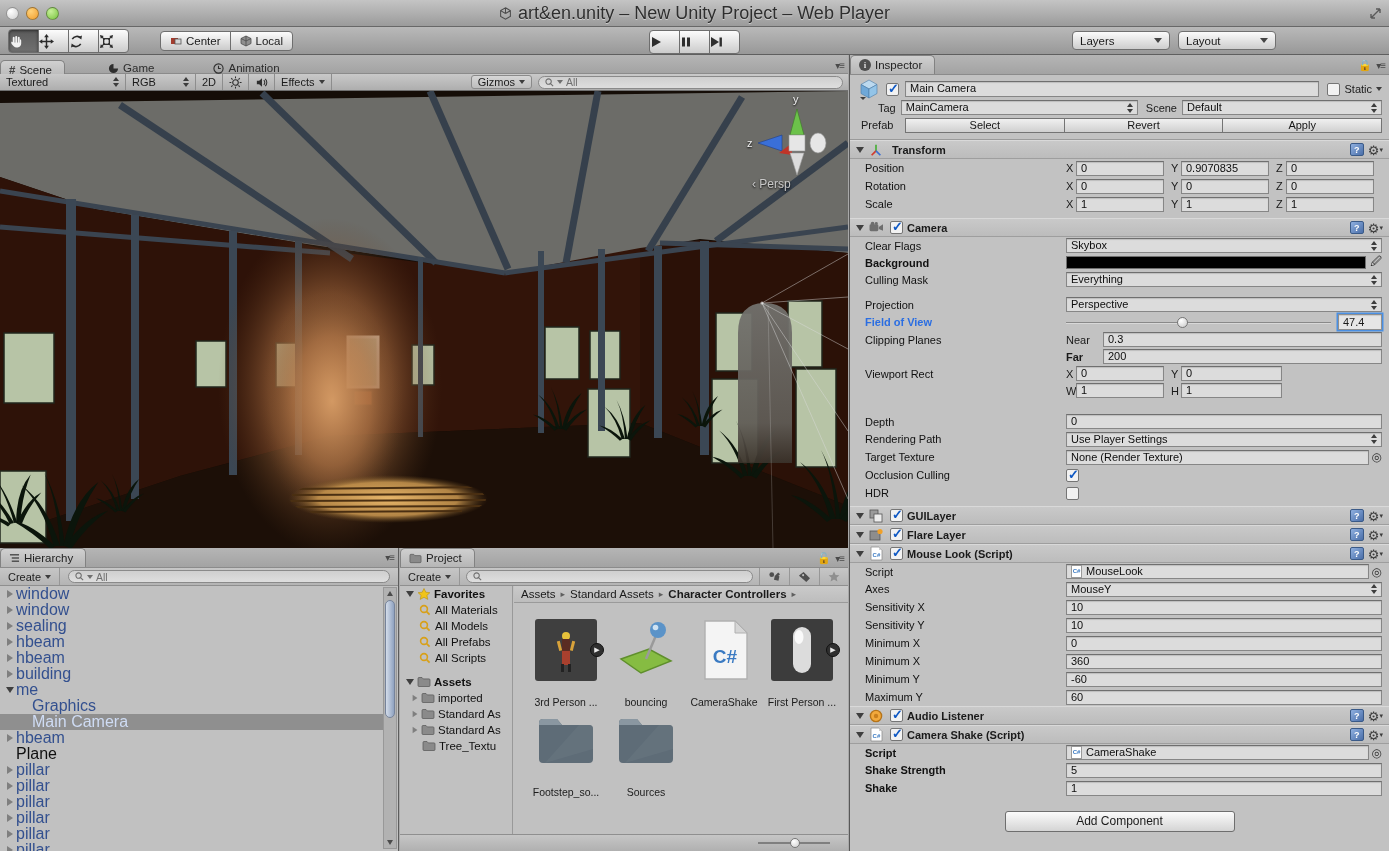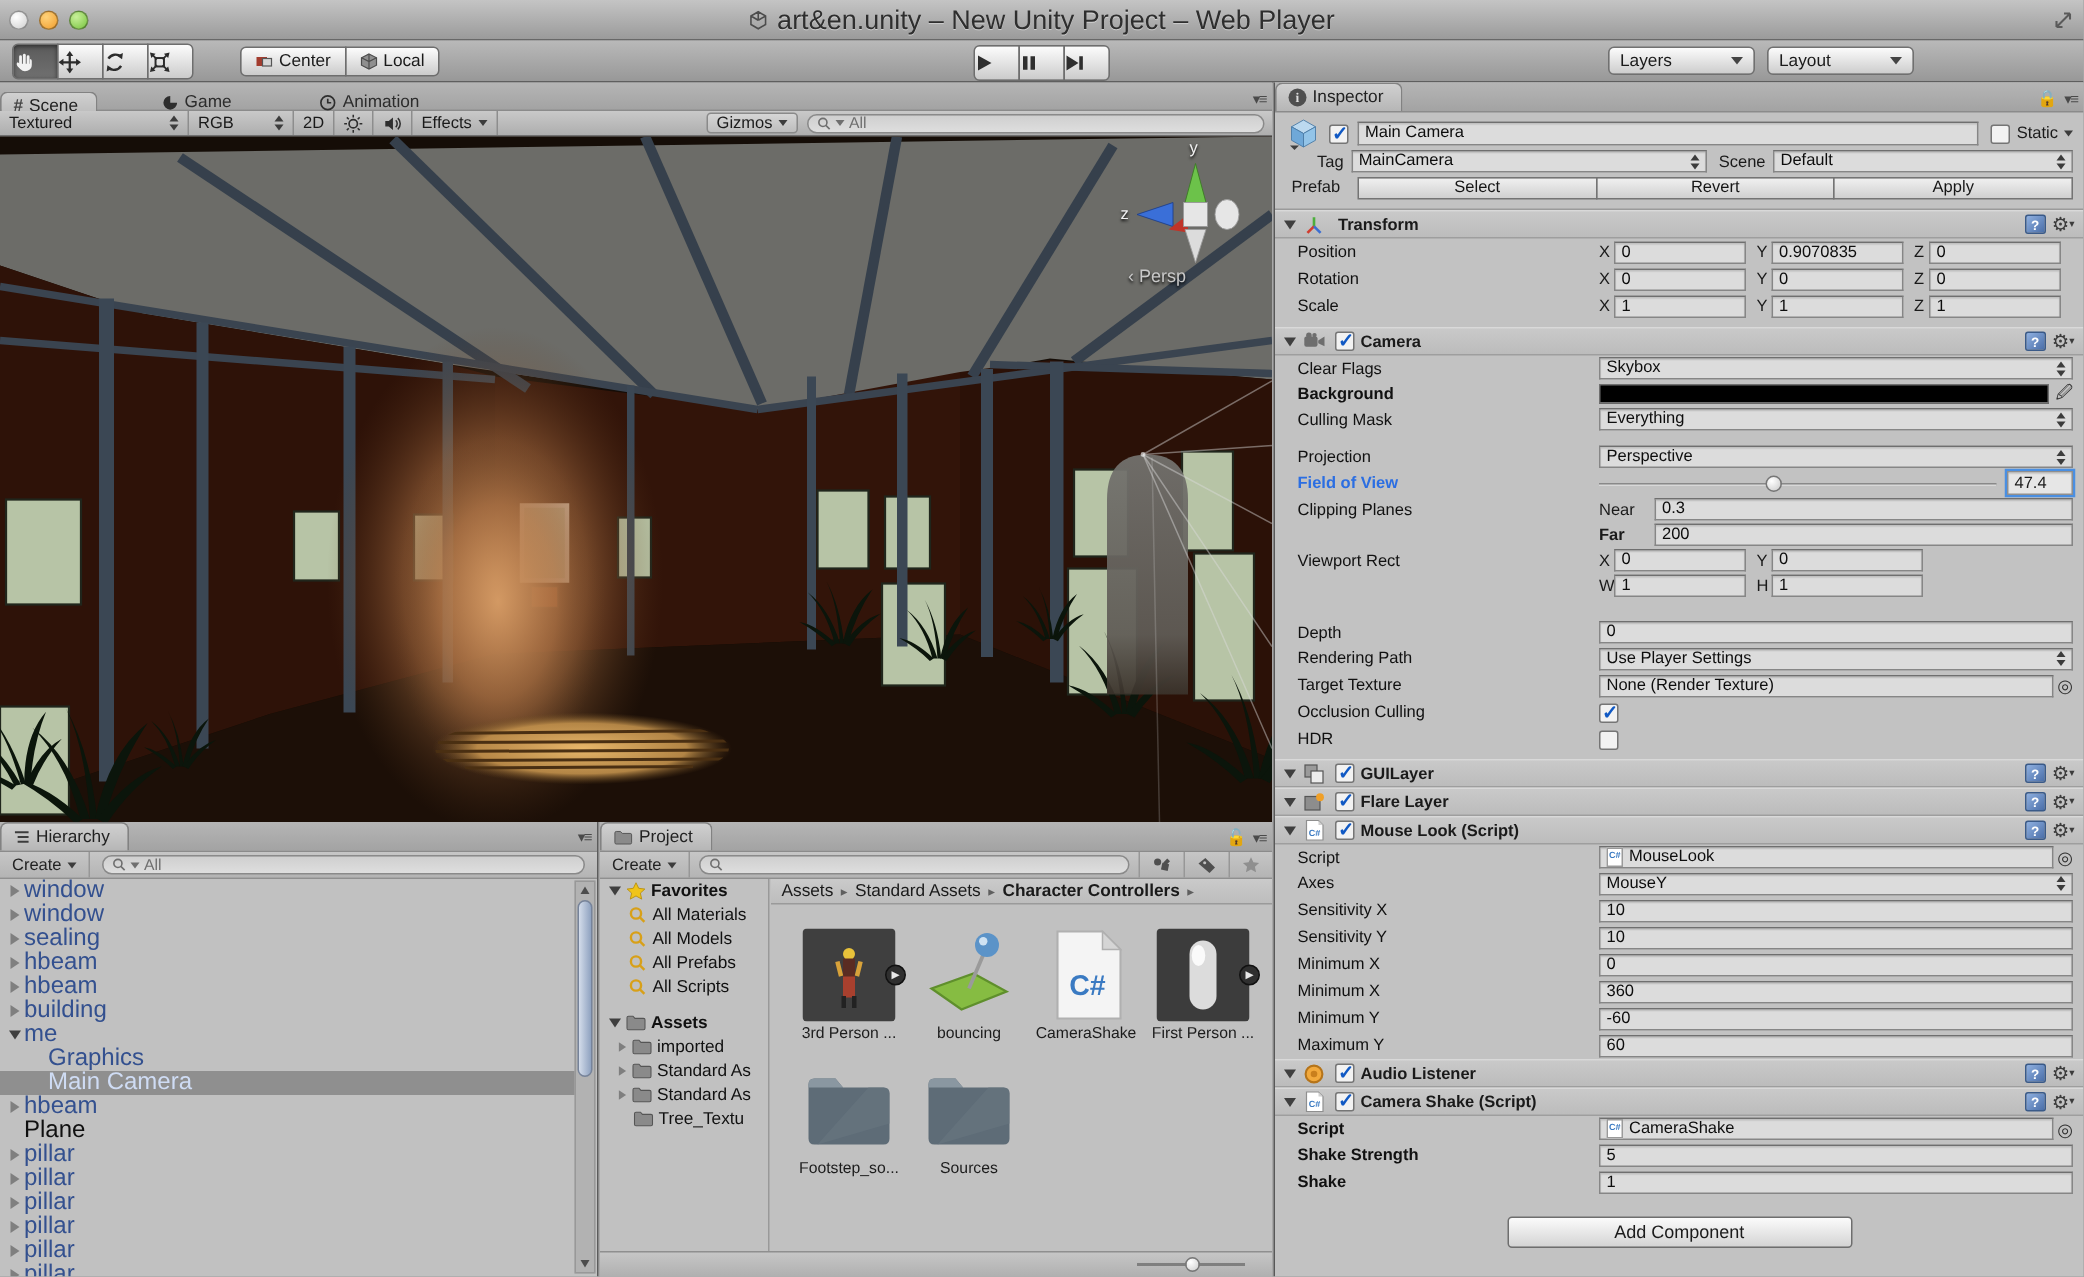--- a/index.html
+++ b/index.html
@@ -66,21 +66,21 @@
 .prow{height:16px;display:flex;align-items:center;padding-left:3px;font-size:11.5px;color:#111;white-space:nowrap}
 .prow.hd{font-weight:bold}
 .picon{width:14px;height:12px;flex:none;margin-right:3px}
 #proj-main{position:absolute;left:114px;top:38px;right:0;bottom:17px;background:#c1c1c1}
 #breadcrumb{height:17px;background:linear-gradient(#cacaca,#bdbdbd);border-bottom:1px solid #9a9a9a;display:flex;align-items:center;gap:5px;padding:0 7px;font-size:11.5px}
 #breadcrumb .last{font-weight:bold}
 .bsep{color:#5f5f5f;font-size:9px}
 #grid{position:absolute;left:0;right:0;top:17px;bottom:0;overflow:hidden}
 .gitem{position:absolute;width:76px;text-align:center}
 .gthumb{width:62px;height:62px;margin:0 auto;position:relative}
-.glabel{margin-top:2px;font-size:10.5px;color:#1c1c1c;white-space:nowrap}
+.glabel{margin-top:15px;font-size:10.5px;color:#1c1c1c;white-space:nowrap}
 .expander{position:absolute;right:-7px;top:24px;width:14px;height:14px;border-radius:50%;background:#2f2f2f;border:1px solid #111;color:#e8e8e8;font-size:7px;display:flex;align-items:center;justify-content:center}
 #proj-bottom{position:absolute;left:0;right:0;bottom:0;height:17px;background:linear-gradient(#c6c6c6,#b0b0b0);border-top:1px solid #8f8f8f}
 #zoomslider{position:absolute;right:18px;top:7px;width:72px;height:2px;background:#7f7f7f}
 #zoomthumb{position:absolute;left:32px;top:-4px;width:10px;height:10px;border-radius:50%;background:radial-gradient(circle at 35% 30%,#fff,#cdcdcd);border:1px solid #777}
 
 #inspector{position:absolute;left:849px;top:55px;width:540px;height:796px;background:#c2c2c2;border-left:1px solid #585858}
 #insp-tabbar{left:0;top:0;width:100%;height:20px;position:absolute}
 #insp-body{position:absolute;left:0;top:20px;right:0;bottom:0;overflow:hidden}
 .irow{display:flex;align-items:center;height:18px;padding:0 7px 0 15px}
 .irow.h17{height:17px}

